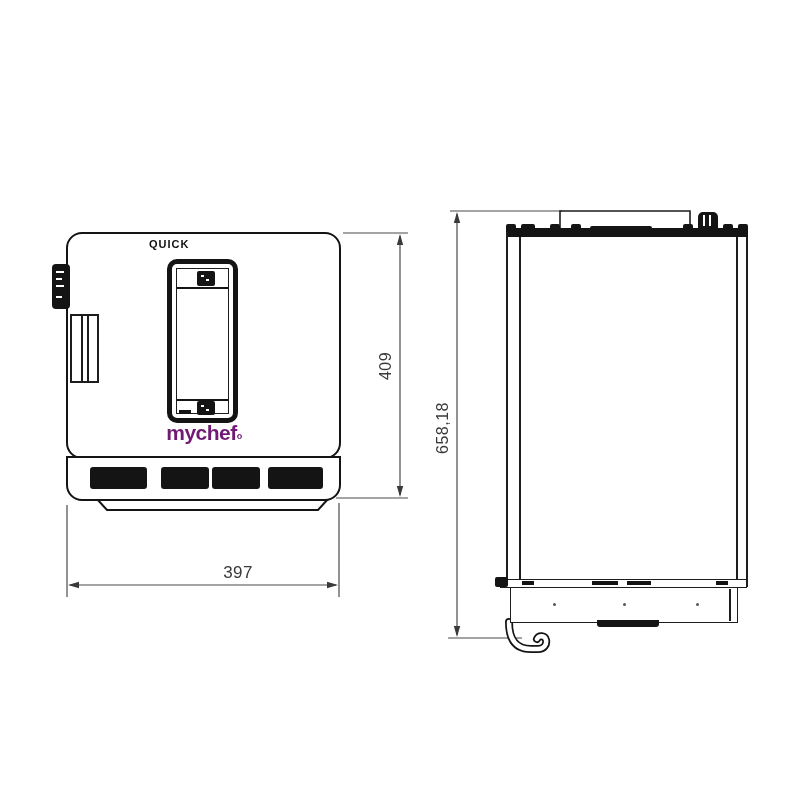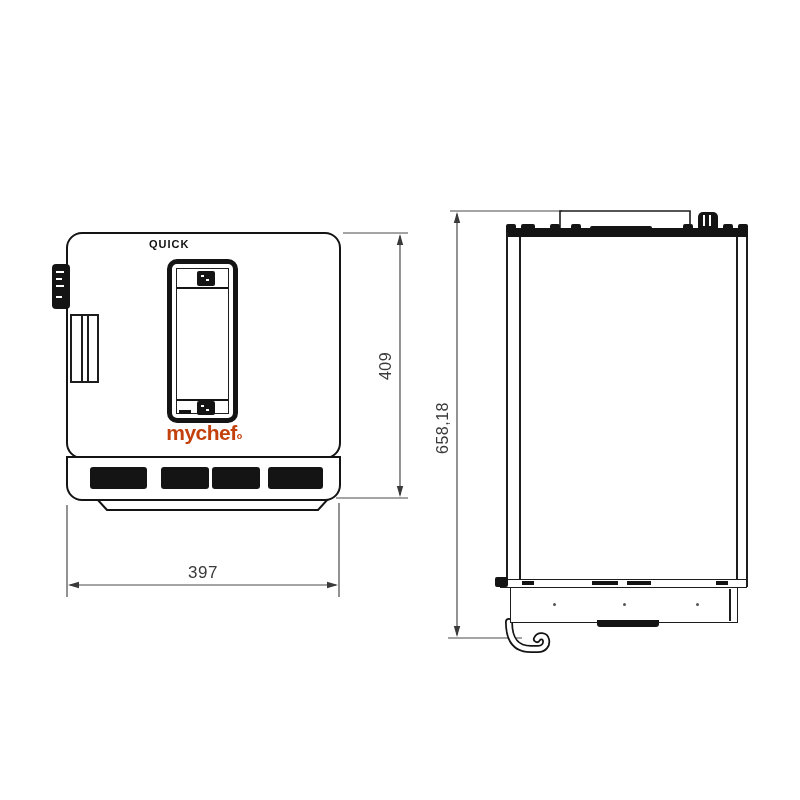--- a/index.html
+++ b/index.html
@@ -16,21 +16,21 @@
     position:absolute;color:#3a3a3a;font-size:17px;letter-spacing:0.5px;
     text-align:center;line-height:18px;
   }
   .rot{transform:rotate(-90deg);}
   .quick-label{
     position:absolute;left:149px;top:238px;width:110px;
     font-weight:bold;font-size:11px;letter-spacing:1px;color:#111;
   }
   .brand{
     position:absolute;left:139px;top:421px;width:130px;text-align:center;
-    font-weight:bold;font-size:21px;letter-spacing:-0.5px;color:#c2410c;
+    font-weight:bold;font-size:21px;letter-spacing:-0.5px;color:#701a75;
   }
   .brand-mark{font-size:9px;font-weight:bold;vertical-align:1px;}
   .vent{position:absolute;top:467px;height:22px;background:#141414;border-radius:3px;}
   .bump{position:absolute;top:224px;height:5px;background:#141414;border-radius:2px 2px 0 0;}
   .vline{position:absolute;width:2px;background:#1d1d1d;}
   .dash{position:absolute;top:581px;height:4px;background:#141414;}
   .dot{position:absolute;width:3px;height:3px;border-radius:50%;background:#555;}
   .wdash{position:absolute;background:#fff;height:2px;width:8px;}
 </style>
 </head>
@@ -144,19 +144,19 @@
     <div class="dash" style="left:716px;width:12px;"></div>
 
     <div class="abs thin-outline" style="left:510px;top:587px;width:228px;height:36px;"></div>
     <div class="vline" style="left:729px;top:589px;height:32px;"></div>
     <div class="dot" style="left:553px;top:603px;"></div>
     <div class="dot" style="left:623px;top:603px;"></div>
     <div class="dot" style="left:696px;top:603px;"></div>
     <div class="abs blk" style="left:597px;top:620px;width:62px;height:7px;border-radius:0 0 3px 3px;"></div>
   </div>
 
-  <div class="dim-text" style="left:153px;top:564px;width:100px;">397</div>
+  <div class="dim-text" style="left:153px;top:564px;width:100px;text-align:right;">397</div>
 
   <div class="dim-text rot" style="left:351px;top:357px;width:70px;height:18px;font-size:16px;">409</div>
 
   <div class="dim-text rot" style="left:403px;top:419px;width:80px;height:18px;font-size:16px;">658,18</div>
 
 </div>
 
 </body></html>

